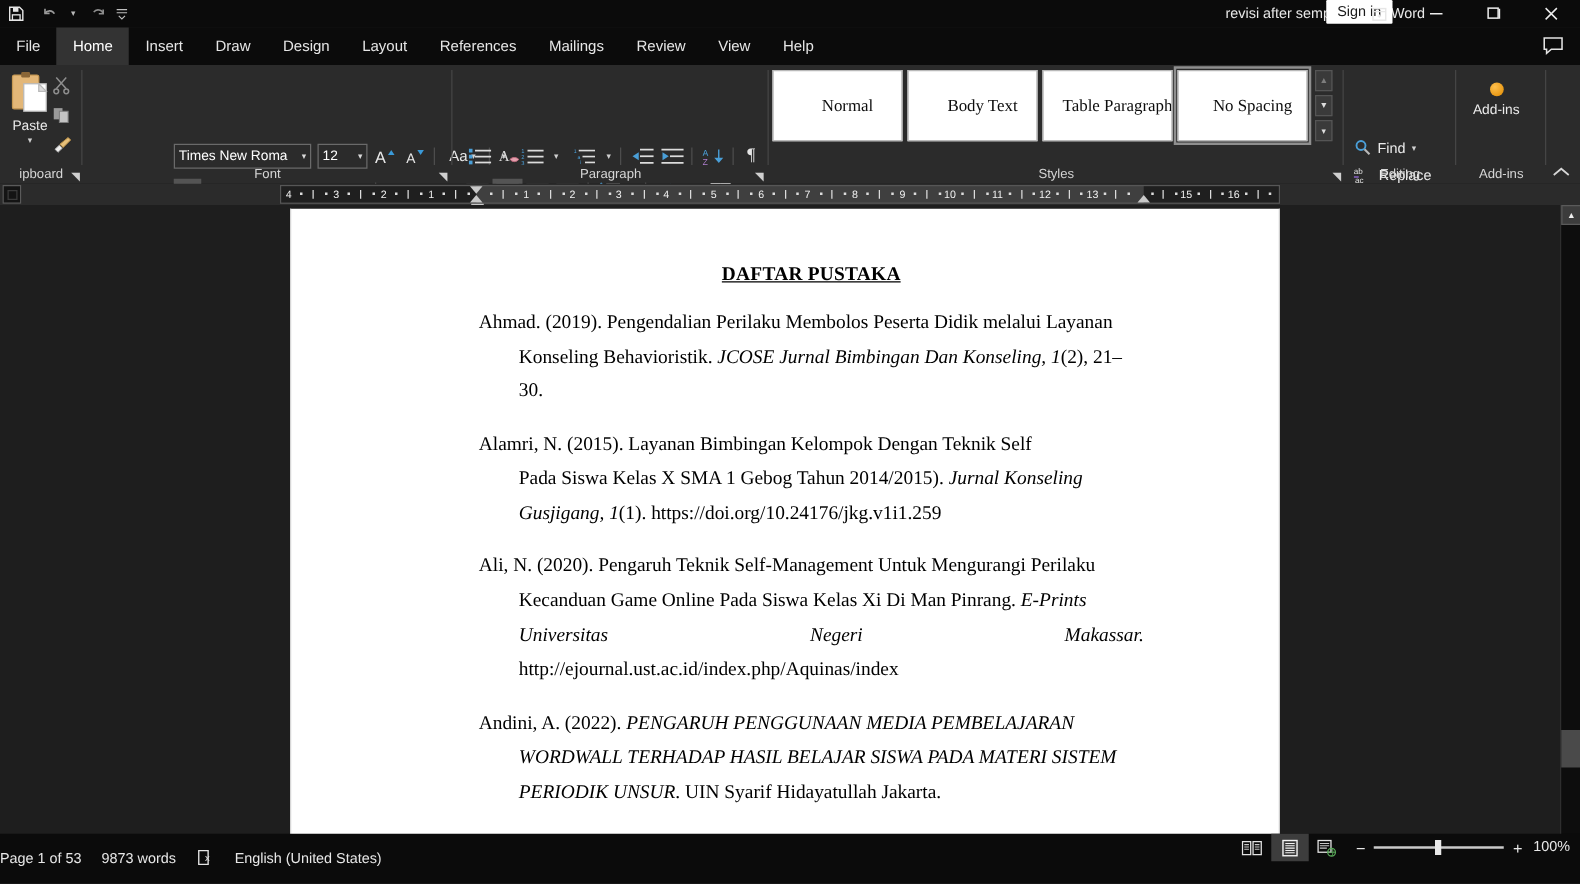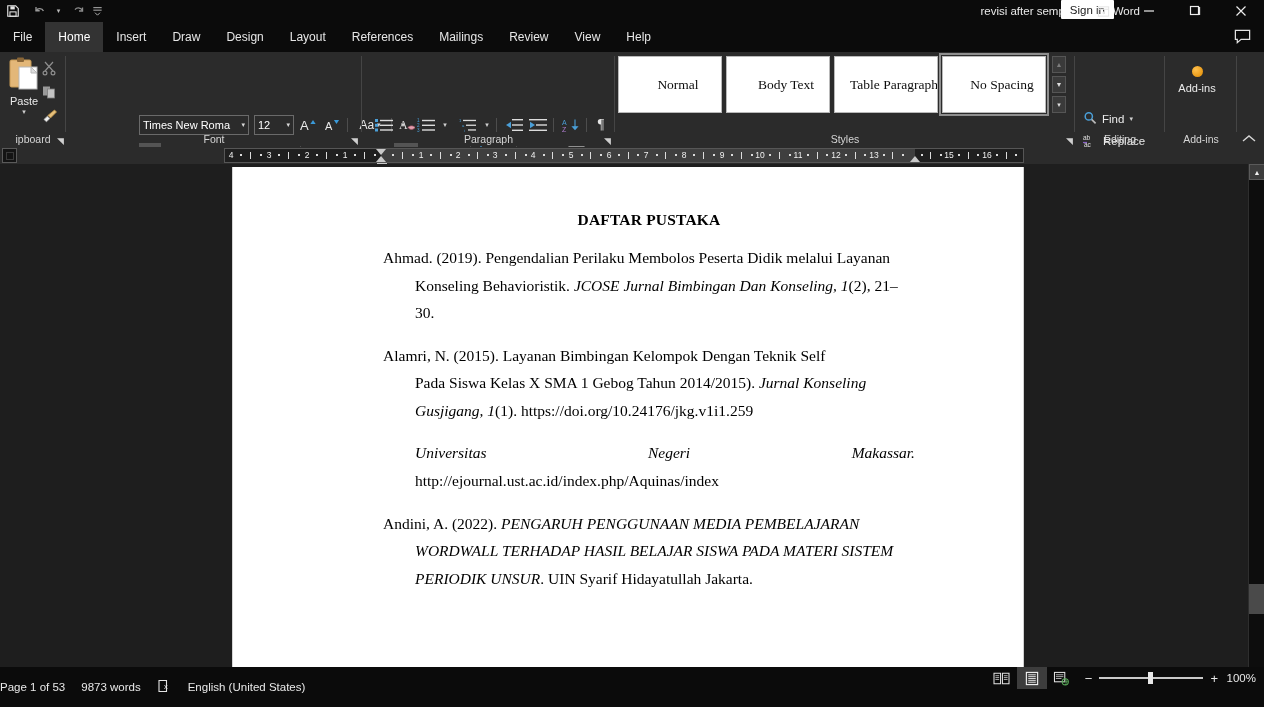--- a/index.html
+++ b/index.html
@@ -153,21 +153,21 @@
     background: #1e1e1e; overflow: hidden;
   }
   .page {
     position: absolute; left: 232px; top: 3px; width: 792px; height: 600px;
     background: #ffffff; border-left: 1px solid #d6d6d6; border-right: 1px solid #cfcfcf;
   }
   .page-inner {
     position: absolute; left: 150px; top: 44px; width: 532px;
     font-family: "Liberation Serif", serif; color: #000000; font-size: 15.5px;
   }
-  .doc-h1 { text-align: center; font-weight: bold; font-size: 15.5px; letter-spacing: .2px; }
+  .doc-h1 { text-align: center; font-weight: bold; font-size: 15.5px; letter-spacing: .2px; text-decoration: underline; }
   .ref { margin-top: 15px; text-align: justify; line-height: 1.78; }
   .ref .ln { display: block; white-space: nowrap; }
   .ref .ind { padding-left: 32px; }
   .ref i { font-style: italic; }
   .stretch { display: flex; justify-content: space-between; padding-left: 32px; }
   .stretch span { font-style: italic; }
 
   
   .vscroll {
     position: absolute; right: 0; top: 164px; width: 16px; height: 521px;
@@ -701,20 +701,22 @@
           <span class="ln ind"><span>30.</span></span>
         </div>
 
         <div class="ref">
           <span class="ln"><span>Alamri,  N.  (2015).  Layanan  Bimbingan  Kelompok  Dengan  Teknik  Self</span></span>
           <span class="ln ind"><span>Pada  Siswa  Kelas  X  SMA  1  Gebog  Tahun  2014/2015). </span><i>Jurnal Konseling</i></span>
           <span class="ln ind"><i>Gusjigang, 1</i><span>(1). https://doi.org/10.24176/jkg.v1i1.259</span></span>
         </div>
 
         <div class="ref">
+          <span class="ln"><span>Ali, N. (2020). Pengaruh Teknik Self-Management Untuk Mengurangi Perilaku</span></span>
+          <span class="ln ind"><span>Kecanduan Game Online Pada Siswa Kelas Xi Di Man Pinrang. </span><i>E-Prints</i></span>
           <span class="stretch">
             <span>Universitas</span>
             <span>Negeri</span>
             <span>Makassar.</span>
           </span>
           <span class="ln ind"><span>http://ejournal.ust.ac.id/index.php/Aquinas/index</span></span>
         </div>
 
         <div class="ref">
           <span class="ln"><span>Andini,  A.  (2022).  </span><i>PENGARUH  PENGGUNAAN  MEDIA  PEMBELAJARAN</i></span>

